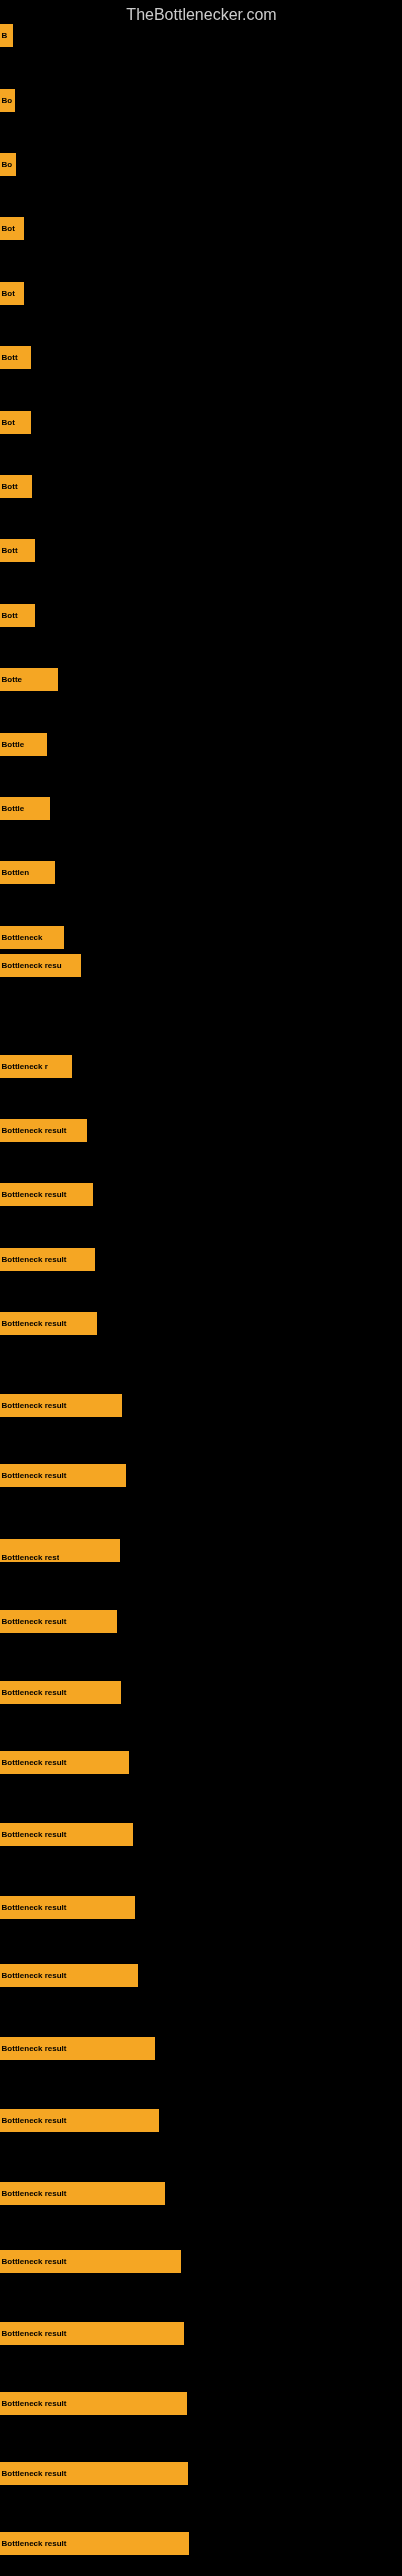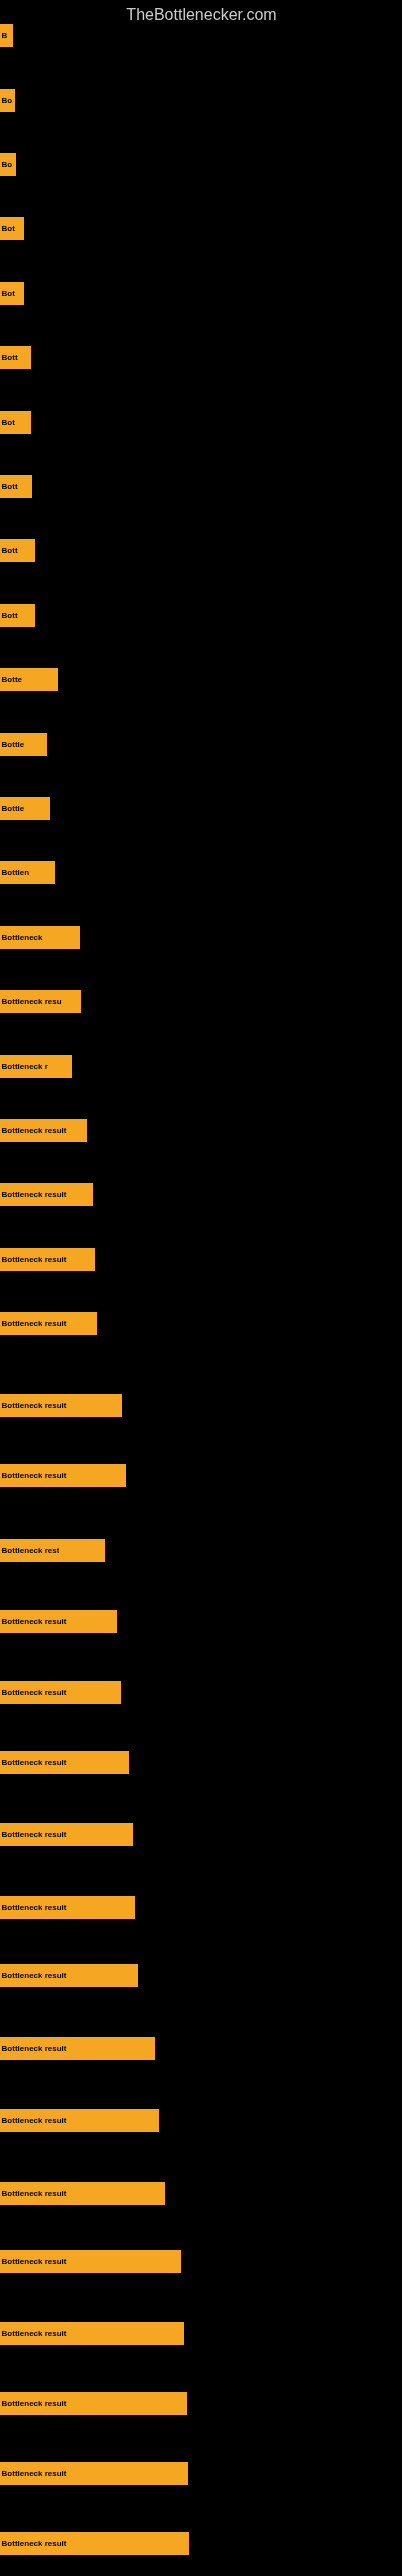--- a/index.html
+++ b/index.html
@@ -82,24 +82,24 @@
     </div>
     <div class="bar-item" style="top: 733px; width: 47px;">
       <span class="bar-label">Bottle</span>
     </div>
     <div class="bar-item" style="top: 797px; width: 50px;">
       <span class="bar-label">Bottle</span>
     </div>
     <div class="bar-item" style="top: 861px; width: 55px;">
       <span class="bar-label">Bottlen</span>
     </div>
-    <div class="bar-item" style="top: 926px; width: 80px;">
+    <div class="bar-item" style="top: 926px; width: 64px;">
       <span class="bar-label">Bottleneck</span>
     </div>
-    <div class="bar-item" style="top: 990px; width: 81px;">
+    <div class="bar-item" style="top: 954px; width: 81px;">
       <span class="bar-label">Bottleneck resu</span>
     </div>
     <div class="bar-item" style="top: 1055px; width: 72px;">
       <span class="bar-label">Bottleneck r</span>
     </div>
     <div class="bar-item" style="top: 1119px; width: 87px;">
       <span class="bar-label">Bottleneck result</span>
     </div>
     <div class="bar-item" style="top: 1183px; width: 93px;">
       <span class="bar-label">Bottleneck result</span>
@@ -109,21 +109,21 @@
     </div>
     <div class="bar-item" style="top: 1312px; width: 97px;">
       <span class="bar-label">Bottleneck result</span>
     </div>
     <div class="bar-item" style="top: 1394px; width: 122px;">
       <span class="bar-label">Bottleneck result</span>
     </div>
     <div class="bar-item" style="top: 1464px; width: 126px;">
       <span class="bar-label">Bottleneck result</span>
     </div>
-    <div class="bar-item" style="top: 1539px; width: 105px;">
+    <div class="bar-item" style="top: 1539px; width: 120px; align-items: flex-end;">
       <span class="bar-label">Bottleneck rest</span>
     </div>
     <div class="bar-item" style="top: 1610px; width: 117px;">
       <span class="bar-label">Bottleneck result</span>
     </div>
     <div class="bar-item" style="top: 1681px; width: 121px;">
       <span class="bar-label">Bottleneck result</span>
     </div>
     <div class="bar-item" style="top: 1751px; width: 129px;">
       <span class="bar-label">Bottleneck result</span>

